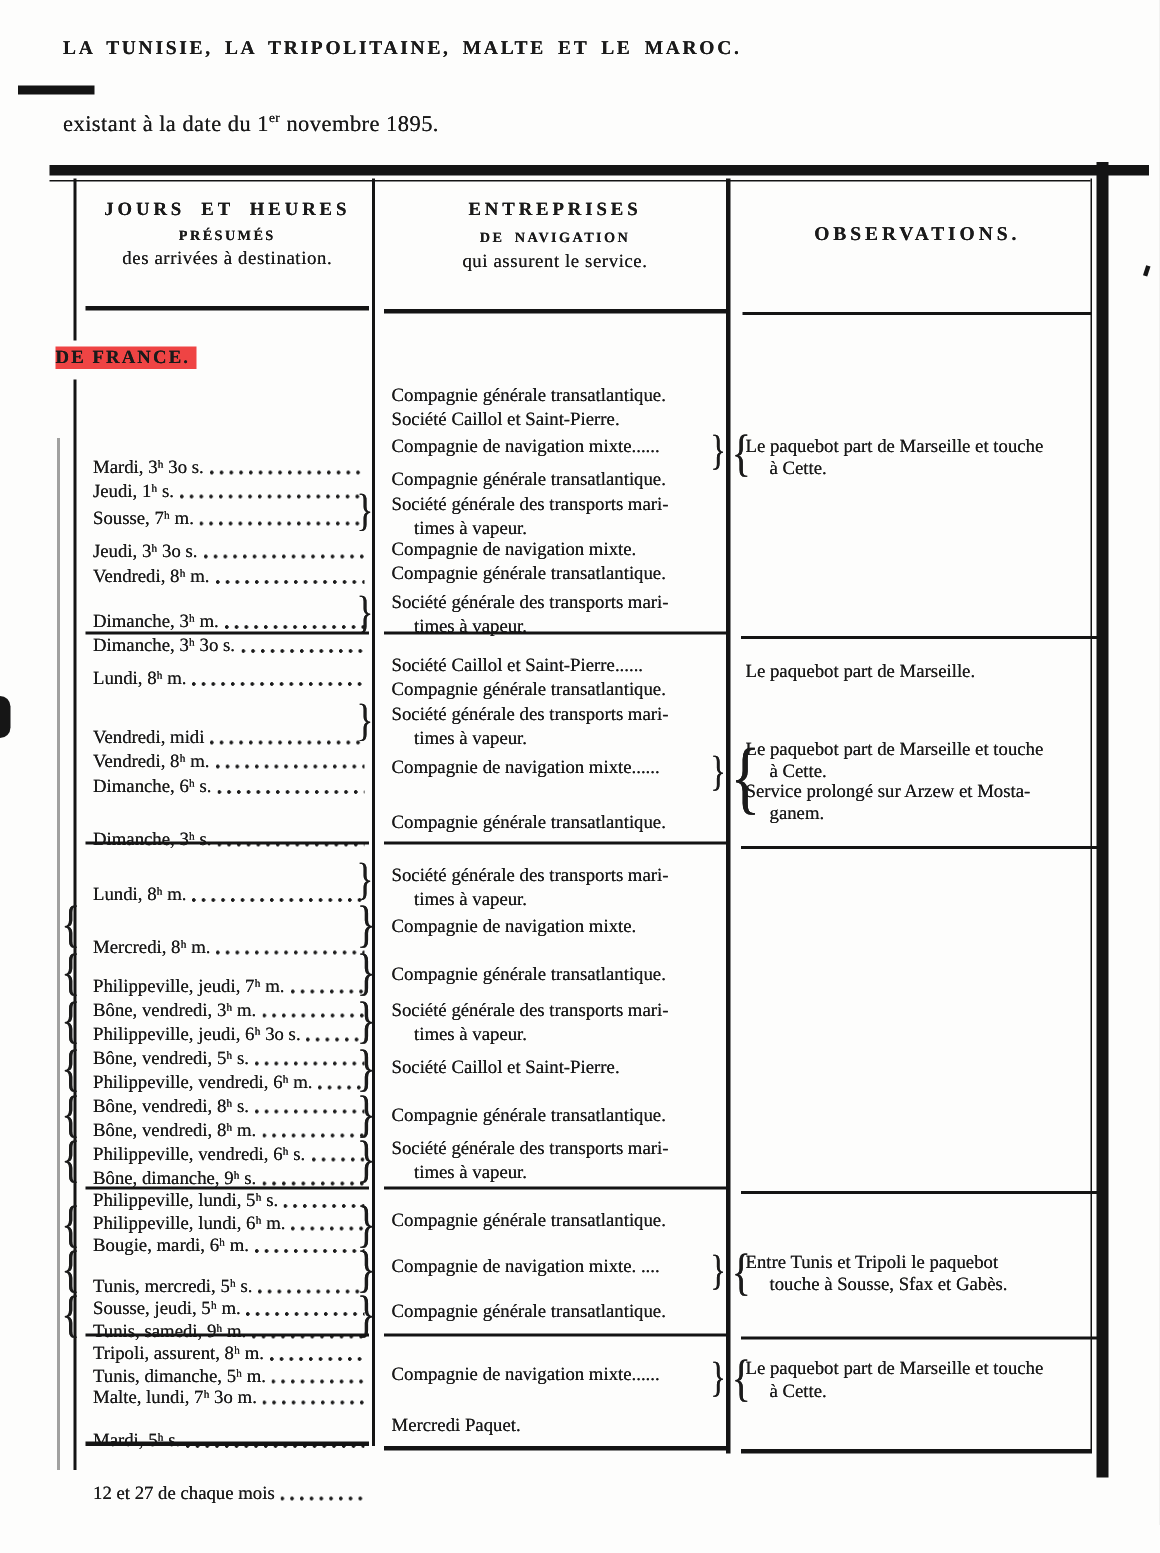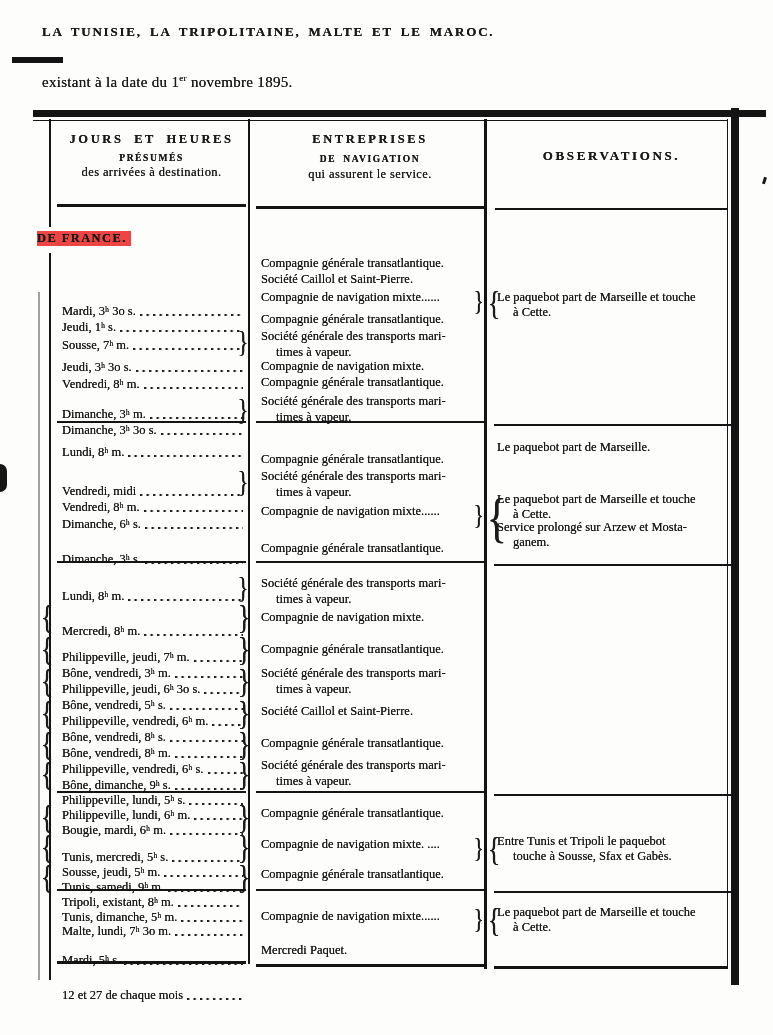--- a/index.html
+++ b/index.html
@@ -145,20 +145,21 @@
     </div>
   <div class="sr" style="top:504px">
       <span class="t">Dimanche, 3ʰ s.</span>
       <span class="dots"></span>
     </div>
   <div class="sr" style="top:541px">
       <span class="t">Lundi, 8ʰ m.</span>
       <span class="dots"></span>
     </div>
 
+  <div class="cp" style="top:436px">Société Caillol et Saint-Pierre......</div>
   <div class="cp" style="top:452px">Compagnie générale transatlantique.</div>
   <div class="cp" style="top:469px">Société générale des transports mari-
 times à vapeur.</div>
   <div class="cp" style="top:504px">Compagnie de navigation mixte......</div>
   <div class="cp" style="top:541px">Compagnie générale transatlantique.</div>
 
   <div class="ob" style="top:440px">Le paquebot part de Marseille.</div>
   <div class="ob" style="top:492px">Le paquebot part de Marseille et touche
 à Cette.</div>
   <div class="ob" style="top:520px">Service prolongé sur Arzew et Mosta-
@@ -260,21 +261,21 @@
     </div>
   <div class="sr" style="top:817px">
       <span class="t">Sousse, jeudi, 5ʰ m.</span>
       <span class="dots"></span>
     </div>
   <div class="sr" style="top:832px">
       <span class="t">Tunis, samedi, 9ʰ m.</span>
       <span class="dots"></span>
     </div>
   <div class="sr" style="top:847px">
-      <span class="t">Tripoli, existant, 8ʰ m.</span>
+      <span class="t">Tripoli, assurent, 8ʰ m.</span>
       <span class="dots"></span>
     </div>
   <div class="sr" style="top:862px">
       <span class="t">Tunis, dimanche, 5ʰ m.</span>
       <span class="dots"></span>
     </div>
   <div class="sr" style="top:876px">
       <span class="t">Malte, lundi, 7ʰ 3o m.</span>
       <span class="dots"></span>
     </div>

